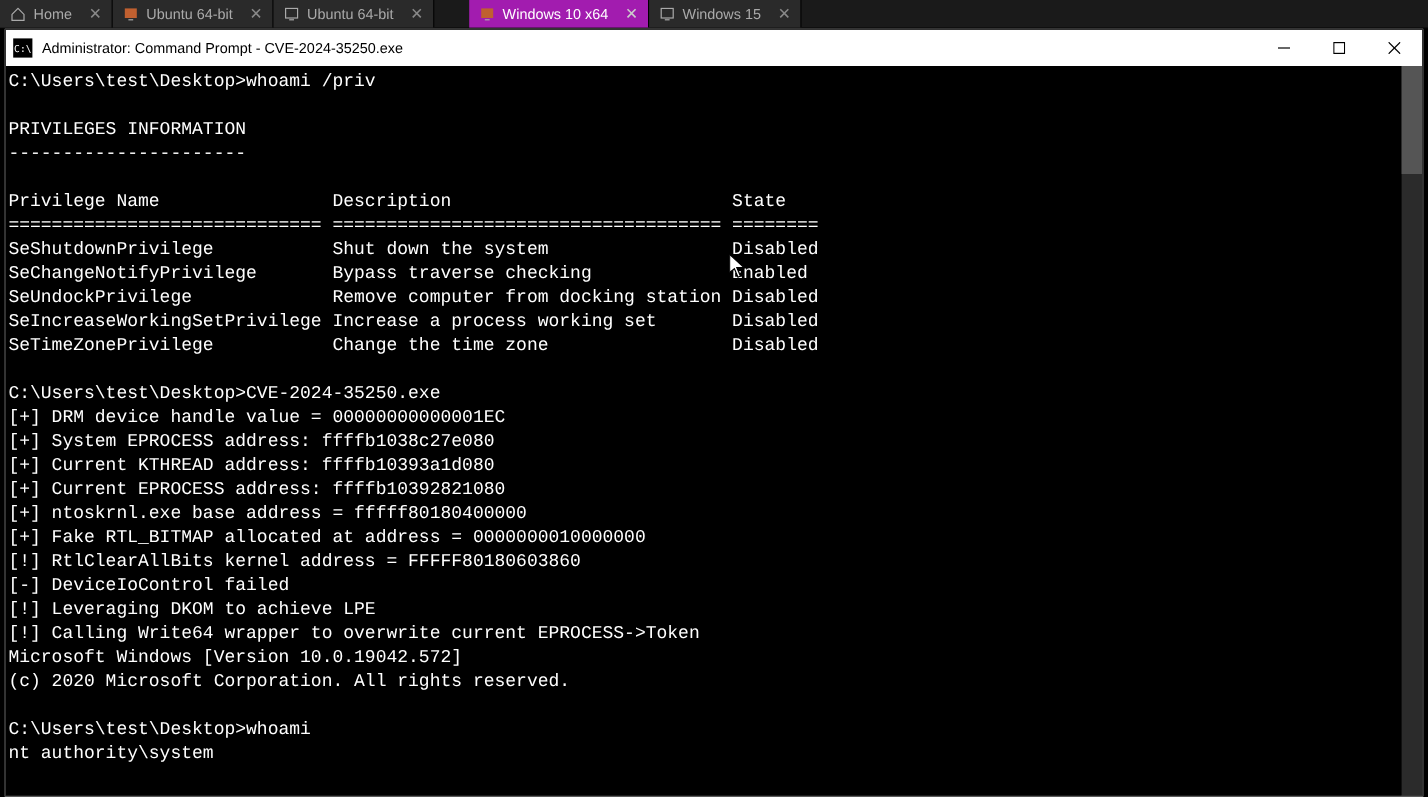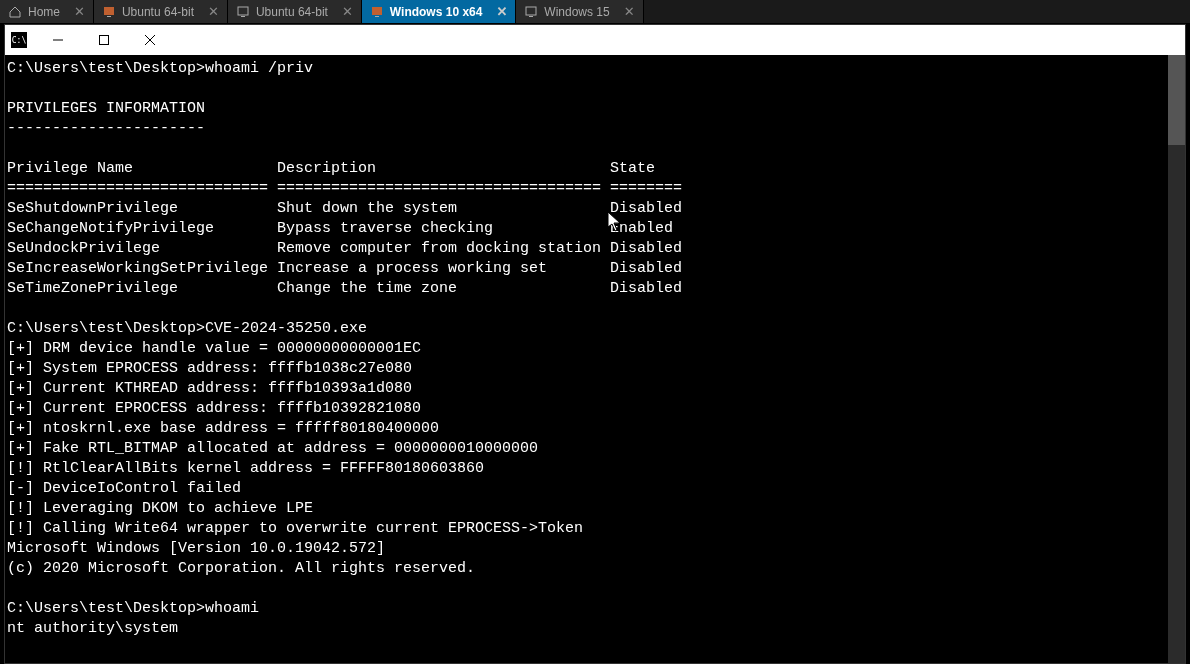--- a/index.html
+++ b/index.html
@@ -25,23 +25,24 @@
       padding: 0 8px;
       color: #aaa;
       font-size: 12px;
       border-right: 1px solid #000;
       gap: 6px;
       background: #2a2a2a;
       cursor: pointer;
       justify-content: space-between;
     }
     .tab.active {
-      background: #0369a1;
+      background: #a21caf;
       color: #fff;
-      font-weight: 700;
+      font-weight: 400;
+      margin-left: 29px;
     }
     .tab .tab-icon { display: inline-flex; width: 14px; height: 14px; align-items:center; justify-content:center;}
     .tab .tab-close { margin-left: 8px; color: #888; font-size: 13px; cursor: pointer; }
     .tab.active .tab-close { color: #ccc; }
     
     .window {
       position: absolute;
       left: 4px;
       top: 24px;
       right: 4px;
@@ -173,20 +174,21 @@
         </svg>
       </span>
       <span>Windows 15</span>
       <span class="tab-close">✕</span>
     </div>
   </div>
 
 <div class="window">
   <div class="titlebar">
     <div class="app-icon">C:\</div>
+    <div class="title-text">Administrator: Command Prompt - CVE-2024-35250.exe</div>
     <div class="win-controls">
       <div class="win-btn">
         <svg width="10" height="10" viewBox="0 0 10 10">
             <line x1="0" y1="5" x2="10" y2="5" stroke="#000" stroke-width="1"></line>
           </svg>
       </div>
       <div class="win-btn">
         <svg width="10" height="10" viewBox="0 0 10 10">
             <rect x="0.5" y="0.5" width="9" height="9" fill="none" stroke="#000" stroke-width="1"></rect>
           </svg>

